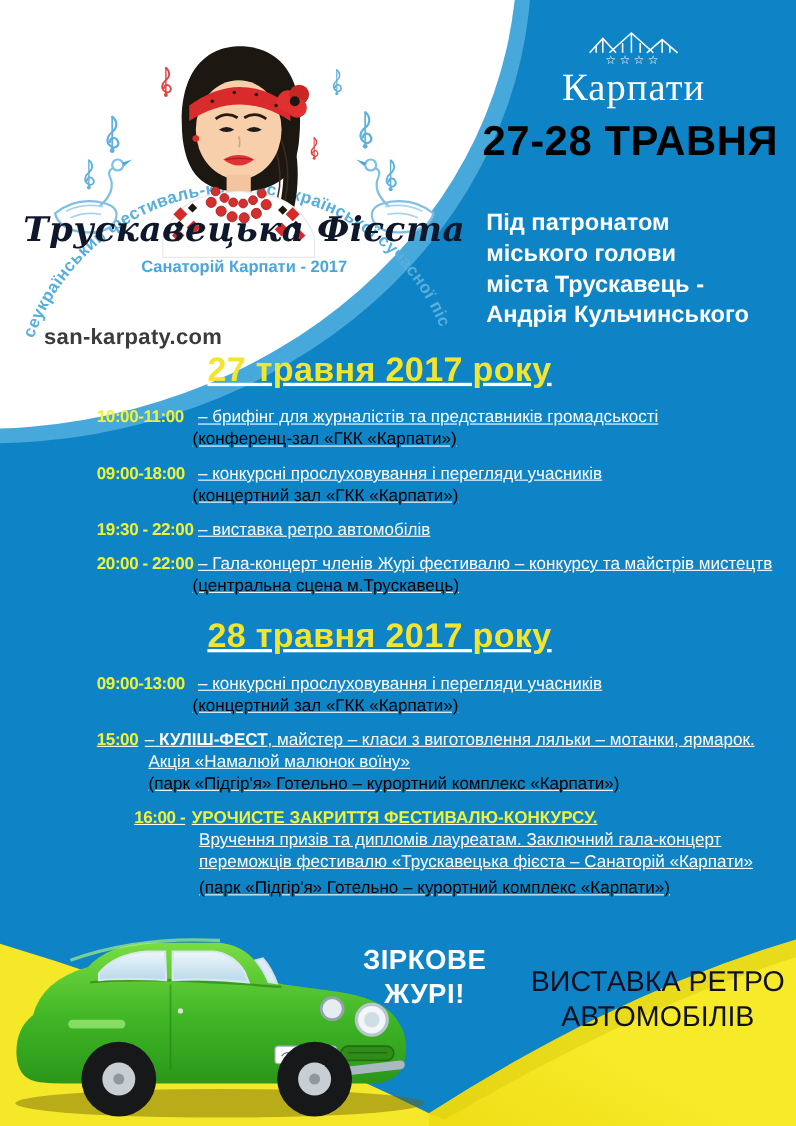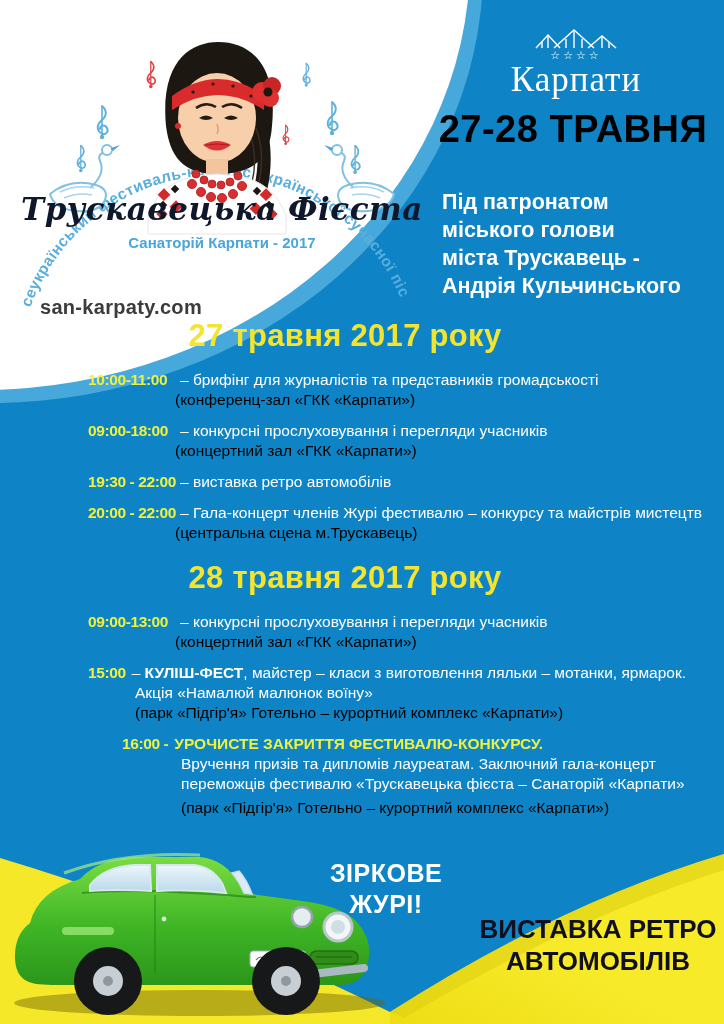--- a/index.html
+++ b/index.html
@@ -41,21 +41,21 @@
   .event-dates {
     position:absolute; left:430px; top:108px; width:286px; text-align:center;
     color:#000000; font-size:38px; font-weight:800; letter-spacing:0.5px; z-index:2;
   }
   .patronage {
     position:absolute; left:442px; top:188px; width:270px;
     color:#ffffff; font-size:21.5px; font-weight:bold; line-height:28px; z-index:2;
   }
 
   
-  .schedule { position:absolute; left:0; top:318px; width:724px; z-index:2; color:#fff; }
+  .schedule { position:absolute; left:0; top:318px; width:724px; z-index:2; color:#fff;text-decoration:underline; }
   .day-title {
     width:690px; text-align:center; color:#f3e52f;
     font-size:31px; font-weight:800; margin:0 0 16px 0; letter-spacing:0.3px;
   }
   .event { padding-left:88px; font-size:15.5px; line-height:20px; margin-bottom:11px; }
   .event .time { color:#eef23c; font-weight:bold; letter-spacing:-0.4px; }
   .event.long .time { display:inline-block; width:86px; white-space:nowrap; }
   .event .desc { margin-left:6px; color:#ffffff; }
   .event .desc b { font-weight:bold;text-align:right; }
   .event .lead-yellow { font-weight:bold; color:#eef23c; margin-left:6px; }
@@ -69,22 +69,22 @@
 
   
   .band-svg { position:absolute; left:0; top:0; z-index:4; }
   .car-svg { position:absolute; left:4px; top:833px; z-index:5; }
   .jury {
     position:absolute; left:306px; top:858px; width:160px; text-align:center;
     color:#ffffff; font-size:25px; font-weight:800; line-height:31px; z-index:6;
     letter-spacing:0.5px;
   }
   .expo {
-    position:absolute; left:472px; top:913px; width:252px; text-align:center;
-    color:#101020; font-size:26px; font-weight:700; line-height:32px; z-index:6;
+    position:absolute; left:472px; top:876px; width:252px; text-align:center;
+    color:#101020; font-size:26px; font-weight:400; line-height:32px; z-index:6;
   }
 </style>
 </head>
 <body>
 
 <div class="poster">
 
   <svg class="blob-svg" width="724" height="520" viewBox="0 0 724 520" aria-hidden="true">
     <ellipse cx="-11" cy="-31" rx="494" ry="434" fill="#47a9db"></ellipse>
     <ellipse cx="-20" cy="-40" rx="490" ry="430" fill="#ffffff"></ellipse>

